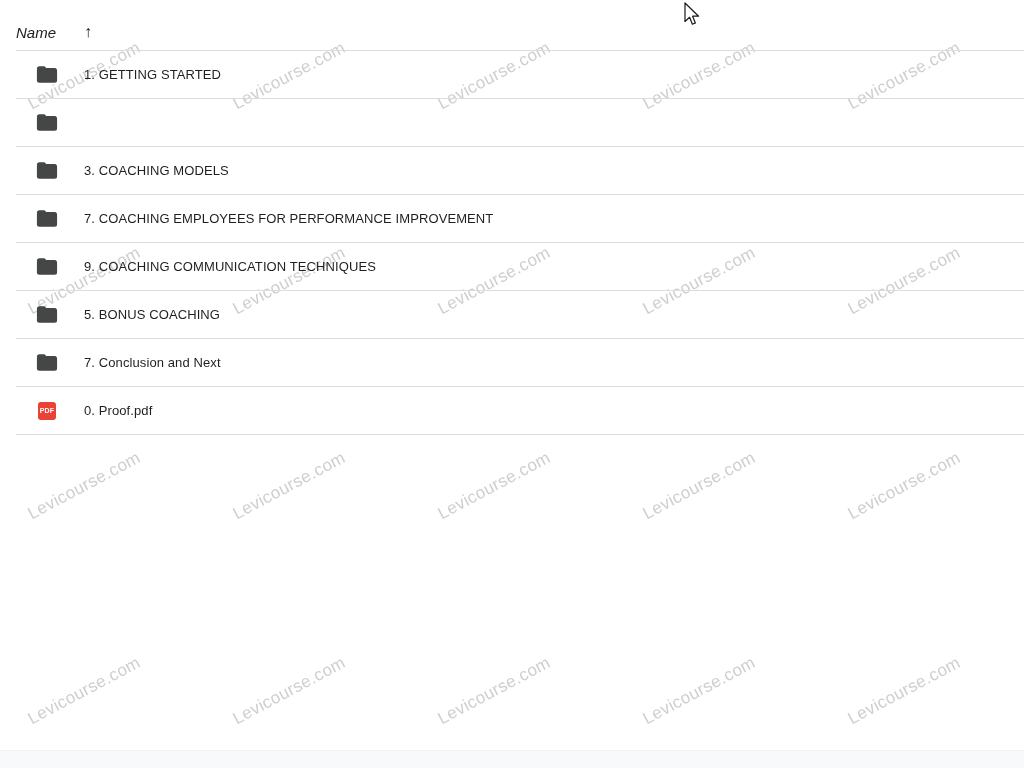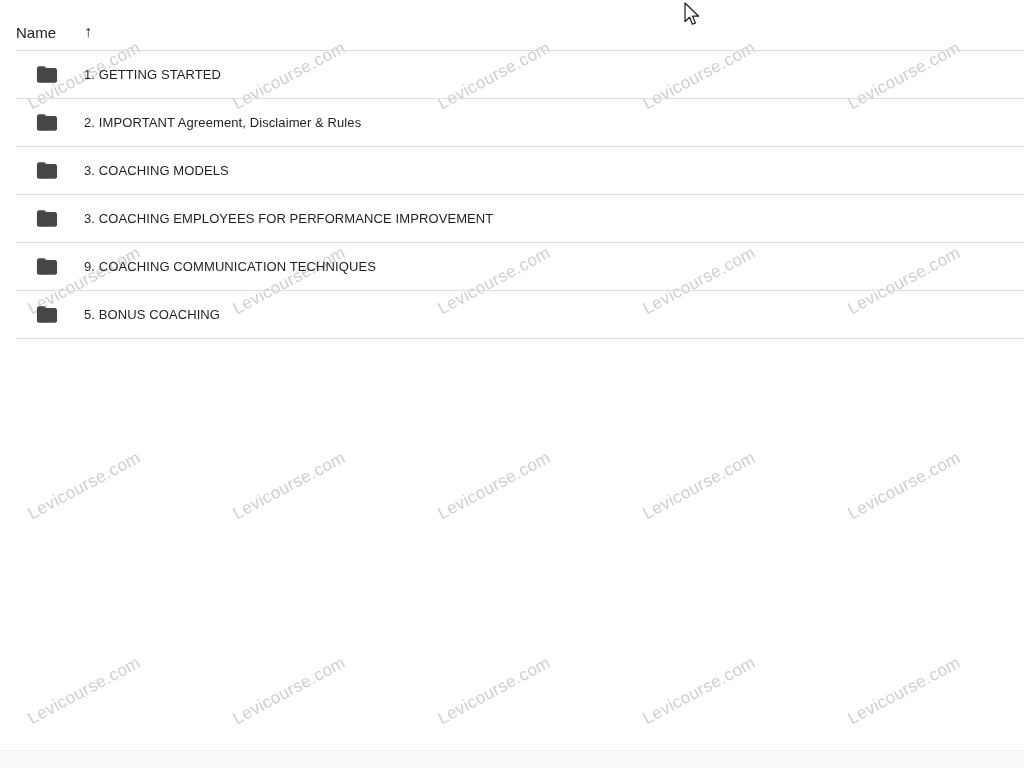--- a/index.html
+++ b/index.html
@@ -25,21 +25,21 @@
     opacity: 0.85;
   }
 
   
   .header {
     position: absolute; top: 0; left: 16px; right: 0; height: 50px;
     display: flex; align-items: center; padding-top: 14px;
     z-index: 2;
   }
   .hname {
-    font-size: 15px; font-weight: 500; color: #202124; cursor: pointer;
+    font-size: 15px; font-weight: 500; color: #202124; cursor: pointer; font-style: italic;
   }
   .harrow {
     font-size: 16px; color: #202124; margin-left: 28px; cursor: pointer;
     line-height: 1;
   }
 
   
   .rows {
     position: absolute; top: 50px; left: 16px; right: 0;
     border-top: 1px solid var(--sep, #dadce0);
@@ -125,60 +125,73 @@
         </span>
     <span class="label">1. GETTING STARTED</span>
   </div>
 
   <div class="row">
     <span class="ic">
           <svg width="22" height="19" viewBox="0 0 24 20">
             <path d="M9.2 1H3.5C2.1 1 1 2.1 1 3.5v13C1 17.9 2.1 19 3.5 19h17c1.4 0 2.5-1.1 2.5-2.5v-11C23 4.1 21.9 3 20.5 3h-9.3L9.2 1z" fill="#444746"></path>
           </svg>
         </span>
-    <span class="label">2. IMPORTANT Agreement, Disclaimer &amp; Rules</span>
   </div>
 
   <div class="row">
     <span class="ic">
           <svg width="22" height="19" viewBox="0 0 24 20">
             <path d="M9.2 1H3.5C2.1 1 1 2.1 1 3.5v13C1 17.9 2.1 19 3.5 19h17c1.4 0 2.5-1.1 2.5-2.5v-11C23 4.1 21.9 3 20.5 3h-9.3L9.2 1z" fill="#444746"></path>
           </svg>
         </span>
     <span class="label">3. COACHING MODELS</span>
   </div>
 
   <div class="row">
     <span class="ic">
           <svg width="22" height="19" viewBox="0 0 24 20">
             <path d="M9.2 1H3.5C2.1 1 1 2.1 1 3.5v13C1 17.9 2.1 19 3.5 19h17c1.4 0 2.5-1.1 2.5-2.5v-11C23 4.1 21.9 3 20.5 3h-9.3L9.2 1z" fill="#444746"></path>
           </svg>
         </span>
-    <span class="label">3. COACHING EMPLOYEES FOR PERFORMANCE IMPROVEMENT</span>
+    <span class="label">7. COACHING EMPLOYEES FOR PERFORMANCE IMPROVEMENT</span>
   </div>
 
   <div class="row">
     <span class="ic">
           <svg width="22" height="19" viewBox="0 0 24 20">
             <path d="M9.2 1H3.5C2.1 1 1 2.1 1 3.5v13C1 17.9 2.1 19 3.5 19h17c1.4 0 2.5-1.1 2.5-2.5v-11C23 4.1 21.9 3 20.5 3h-9.3L9.2 1z" fill="#444746"></path>
           </svg>
         </span>
     <span class="label">9. COACHING COMMUNICATION TECHNIQUES</span>
   </div>
 
   <div class="row">
     <span class="ic">
           <svg width="22" height="19" viewBox="0 0 24 20">
             <path d="M9.2 1H3.5C2.1 1 1 2.1 1 3.5v13C1 17.9 2.1 19 3.5 19h17c1.4 0 2.5-1.1 2.5-2.5v-11C23 4.1 21.9 3 20.5 3h-9.3L9.2 1z" fill="#444746"></path>
           </svg>
         </span>
     <span class="label">5. BONUS COACHING</span>
   </div>
 
+  <div class="row">
+    <span class="ic">
+          <svg width="22" height="19" viewBox="0 0 24 20">
+            <path d="M9.2 1H3.5C2.1 1 1 2.1 1 3.5v13C1 17.9 2.1 19 3.5 19h17c1.4 0 2.5-1.1 2.5-2.5v-11C23 4.1 21.9 3 20.5 3h-9.3L9.2 1z" fill="#444746"></path>
+          </svg>
+        </span>
+    <span class="label">7. Conclusion and Next</span>
+  </div>
 
+  <div class="row">
+    <span class="ic">
+          <span class="pdfbadge">PDF</span>
+        </span>
+    <span class="label">0. Proof.pdf</span>
+  </div>
 </div>
 
   <div class="footer"></div>
 
   <svg class="cursor" width="20" height="28" viewBox="0 0 20 28">
     <path d="M3,2 L3,20.5 L7.6,16.3 L10.4,23.2 L13.4,21.9 L10.6,15.2 L16.6,15.2 Z" fill="#ffffff" stroke="#1a1a1a" stroke-width="1.2" stroke-linejoin="round"></path>
   </svg>
 
 </div>
 

